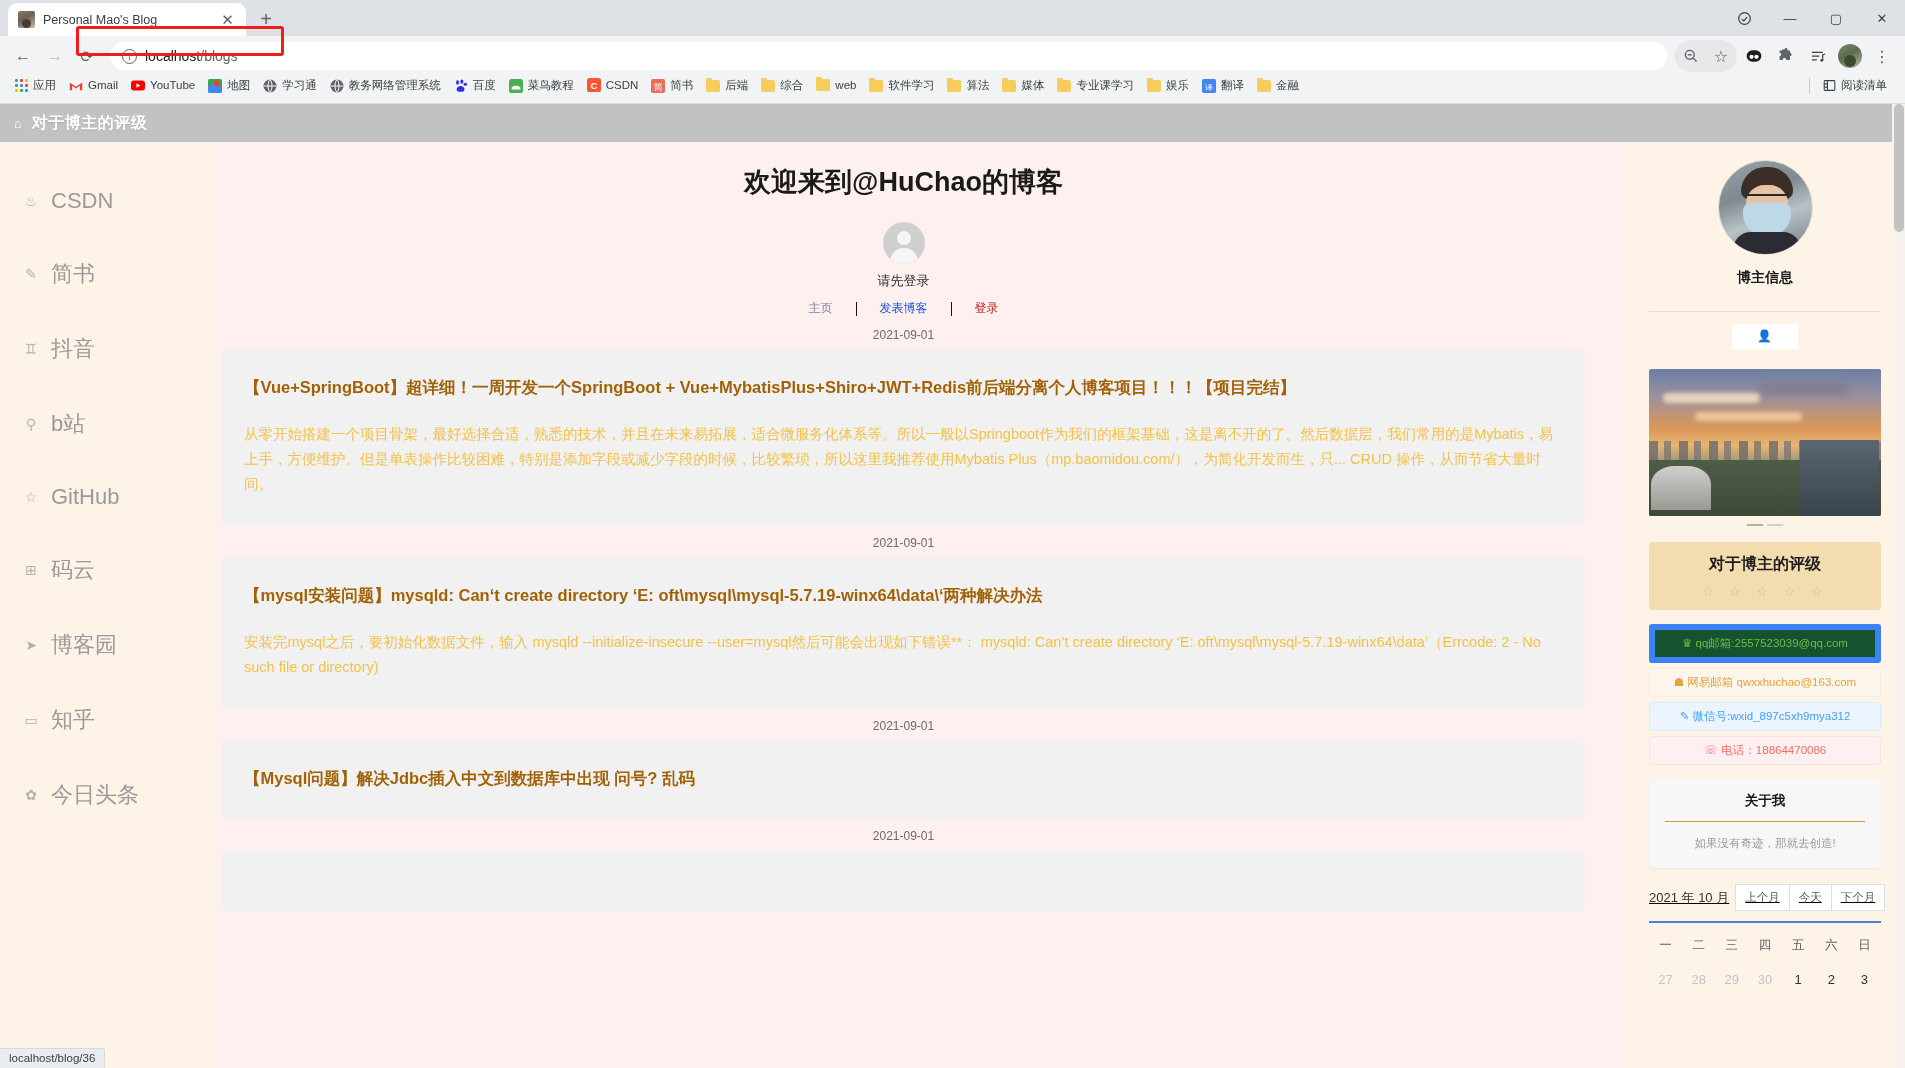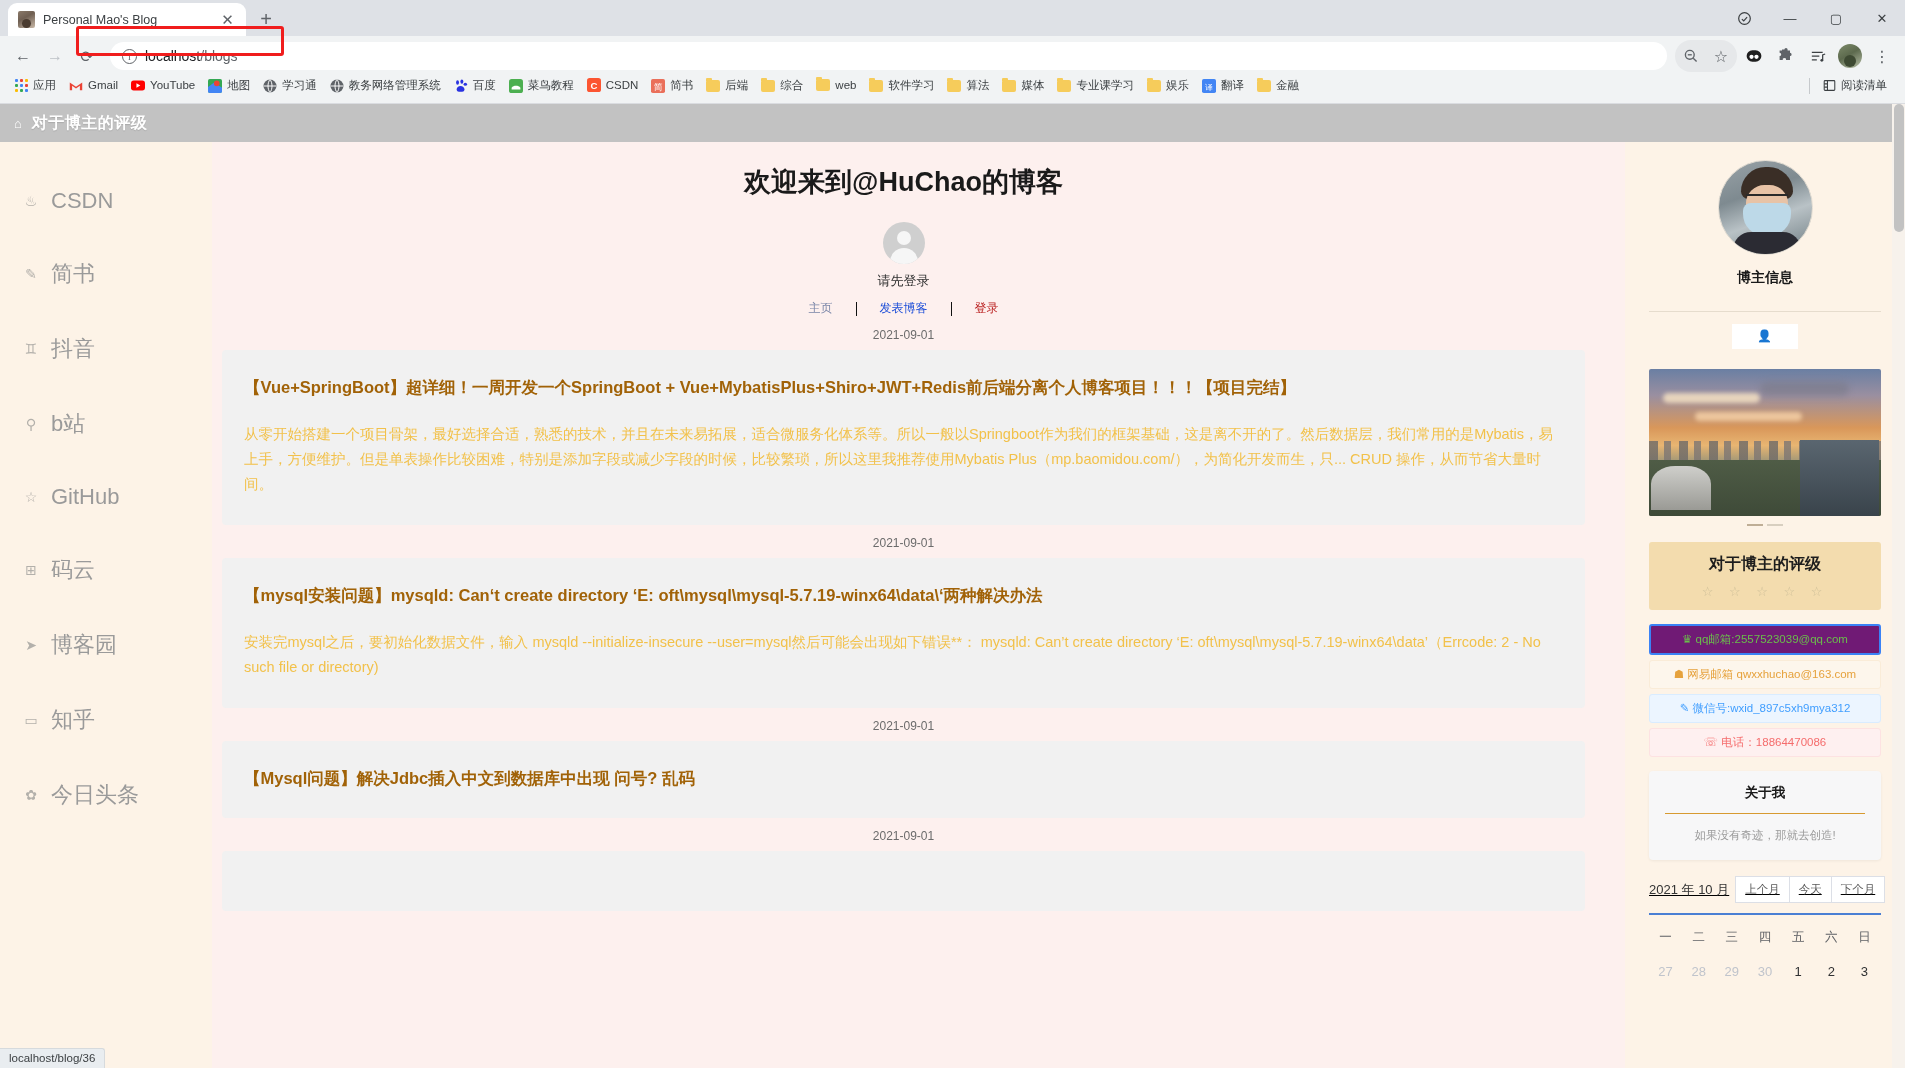--- a/index.html
+++ b/index.html
@@ -213,21 +213,21 @@
     text-align:center;
   }
   .rating-title { font-size:16px; font-weight:bold; color:#1d1d1d; }
   .stars { margin-top: 9px; font-size: 13px; color:#cfc09a; letter-spacing: 6px; }
 
   .contact-list { margin-top: 14px; display:flex; flex-direction:column; gap: 5px; }
   .contact {
     border-radius: 3px; font-size: 11.5px; padding: 6px 4px; text-align:center;
     white-space:nowrap; overflow:hidden;
   }
-  .c-qq   { background:#701a75; border:2px solid #3b82f6; color:#6abf4b; }
+  .c-qq   { background:#14532d; border:6px solid #3b82f6; color:#6abf4b; }
   .c-163  { background:#fdf6ec; border:1px solid #faecd8; color:#e6a23c; }
   .c-wx   { background:#ecf5ff; border:1px solid #d9ecff; color:#409eff; }
   .c-tel  { background:#fef0f0; border:1px solid #fde2e2; color:#f56c6c; }
 
   .about-box {
     margin-top: 14px; background:#f7f7f8; border-radius:4px; padding: 13px 16px 16px;
     box-shadow: 0 1px 3px rgba(0,0,0,.06);
   }
   .about-title { text-align:center; font-size:13.5px; font-weight:bold; color:#1a1a1a; padding-bottom: 11px; border-bottom:1px solid #d79a30; }
   .about-text { margin-top: 12px; text-align:center; font-size:11.5px; color:#9b9b9b; line-height:1.6; }

